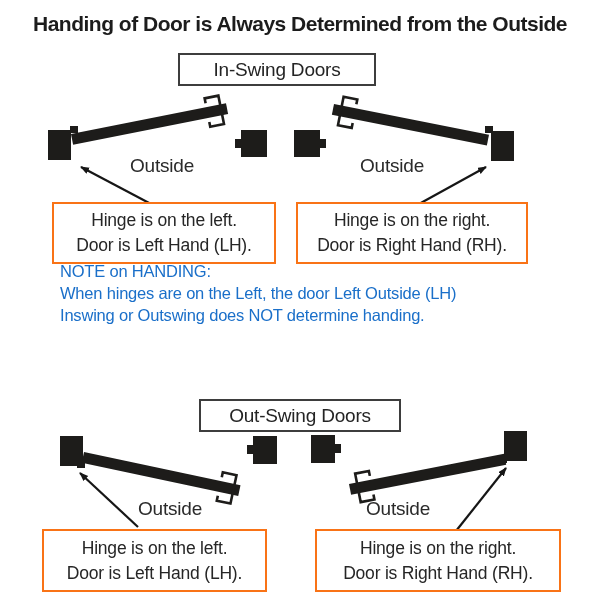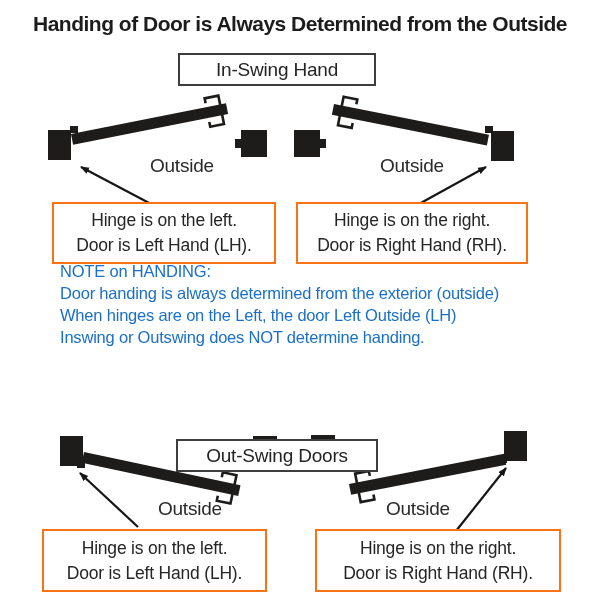--- a/index.html
+++ b/index.html
@@ -17,21 +17,21 @@
     border:2px solid #3d3d3d;background:#fff;text-align:center;
     font-size:19px;color:#242424;display:flex;align-items:center;justify-content:center;
     letter-spacing:-0.2px;
   }
   .cap-box{
     border:2px solid #f97316;background:#fff;display:flex;flex-direction:column;
     align-items:center;justify-content:center;text-align:center;
     font-size:17.5px;line-height:25px;color:#262626;letter-spacing:-0.2px;
   }
   .outside{
-    font-size:19px;color:#2a2a2a;text-align:right;width:84px;letter-spacing:-0.2px;
+    font-size:19px;color:#2a2a2a;text-align:left;width:84px;letter-spacing:-0.2px;
   }
   .note{left:60px;top:260px;font-size:16.5px;line-height:22px;
     color:#1a6fc9;letter-spacing:-0.2px;}
   .note div{white-space:nowrap;}
 </style>
 </head>
 <body>
 
 <div id="stage">
 
@@ -86,42 +86,41 @@
         <path d="M22,-4 v-5 h-14 v29 h14 v-5" fill="none" stroke="#1d1c1a" stroke-width="2.6"></path>
       </g>
       <rect x="311" y="435" width="24" height="28" fill="#1d1c1a"></rect>
       <rect x="335" y="444" width="6" height="9" fill="#1d1c1a"></rect>
       <line x1="456" y1="531" x2="506" y2="468" stroke="#161616" stroke-width="2.2" marker-end="url(#ah)"></line>
     </g>
   </svg>
 
   <div class="abs title">Handing of Door is Always Determined from the Outside</div>
 
-  <div class="abs hdr-box" style="left:178px;top:53px;width:194px;height:29px;">In-Swing Hand</div>
+  <div class="abs hdr-box" style="left:178px;top:53px;width:194px;height:29px;">In-Swing Doors</div>
 
   <div class="abs outside" style="left:130px;top:155px;">Outside</div>
   <div class="abs outside" style="left:360px;top:155px;">Outside</div>
 
   <div class="abs cap-box" style="left:52px;top:202px;width:220px;height:58px;">
     <span>Hinge is on the left.</span>
     <span>Door is Left Hand (LH).</span>
   </div>
   <div class="abs cap-box" style="left:296px;top:202px;width:228px;height:58px;">
     <span>Hinge is on the right.</span>
     <span>Door is Right Hand (RH).</span>
   </div>
 
   <div class="abs note">
     <div>NOTE on HANDING:</div>
-    <div>Door handing is always determined from the exterior (outside)</div>
     <div>When hinges are on the Left, the door Left Outside (LH)</div>
     <div>Inswing or Outswing does NOT determine handing.</div>
   </div>
 
-  <div class="abs hdr-box" style="left:176px;top:399px;width:198px;height:29px;margin-top:40px;">Out-Swing Doors</div>
+  <div class="abs hdr-box" style="left:199px;top:399px;width:198px;height:29px;">Out-Swing Doors</div>
 
   <div class="abs outside" style="left:138px;top:498px;">Outside</div>
   <div class="abs outside" style="left:366px;top:498px;">Outside</div>
 
   <div class="abs cap-box" style="left:42px;top:529px;width:221px;height:59px;">
     <span>Hinge is on the left.</span>
     <span>Door is Left Hand (LH).</span>
   </div>
   <div class="abs cap-box" style="left:315px;top:529px;width:242px;height:59px;">
     <span>Hinge is on the right.</span>

